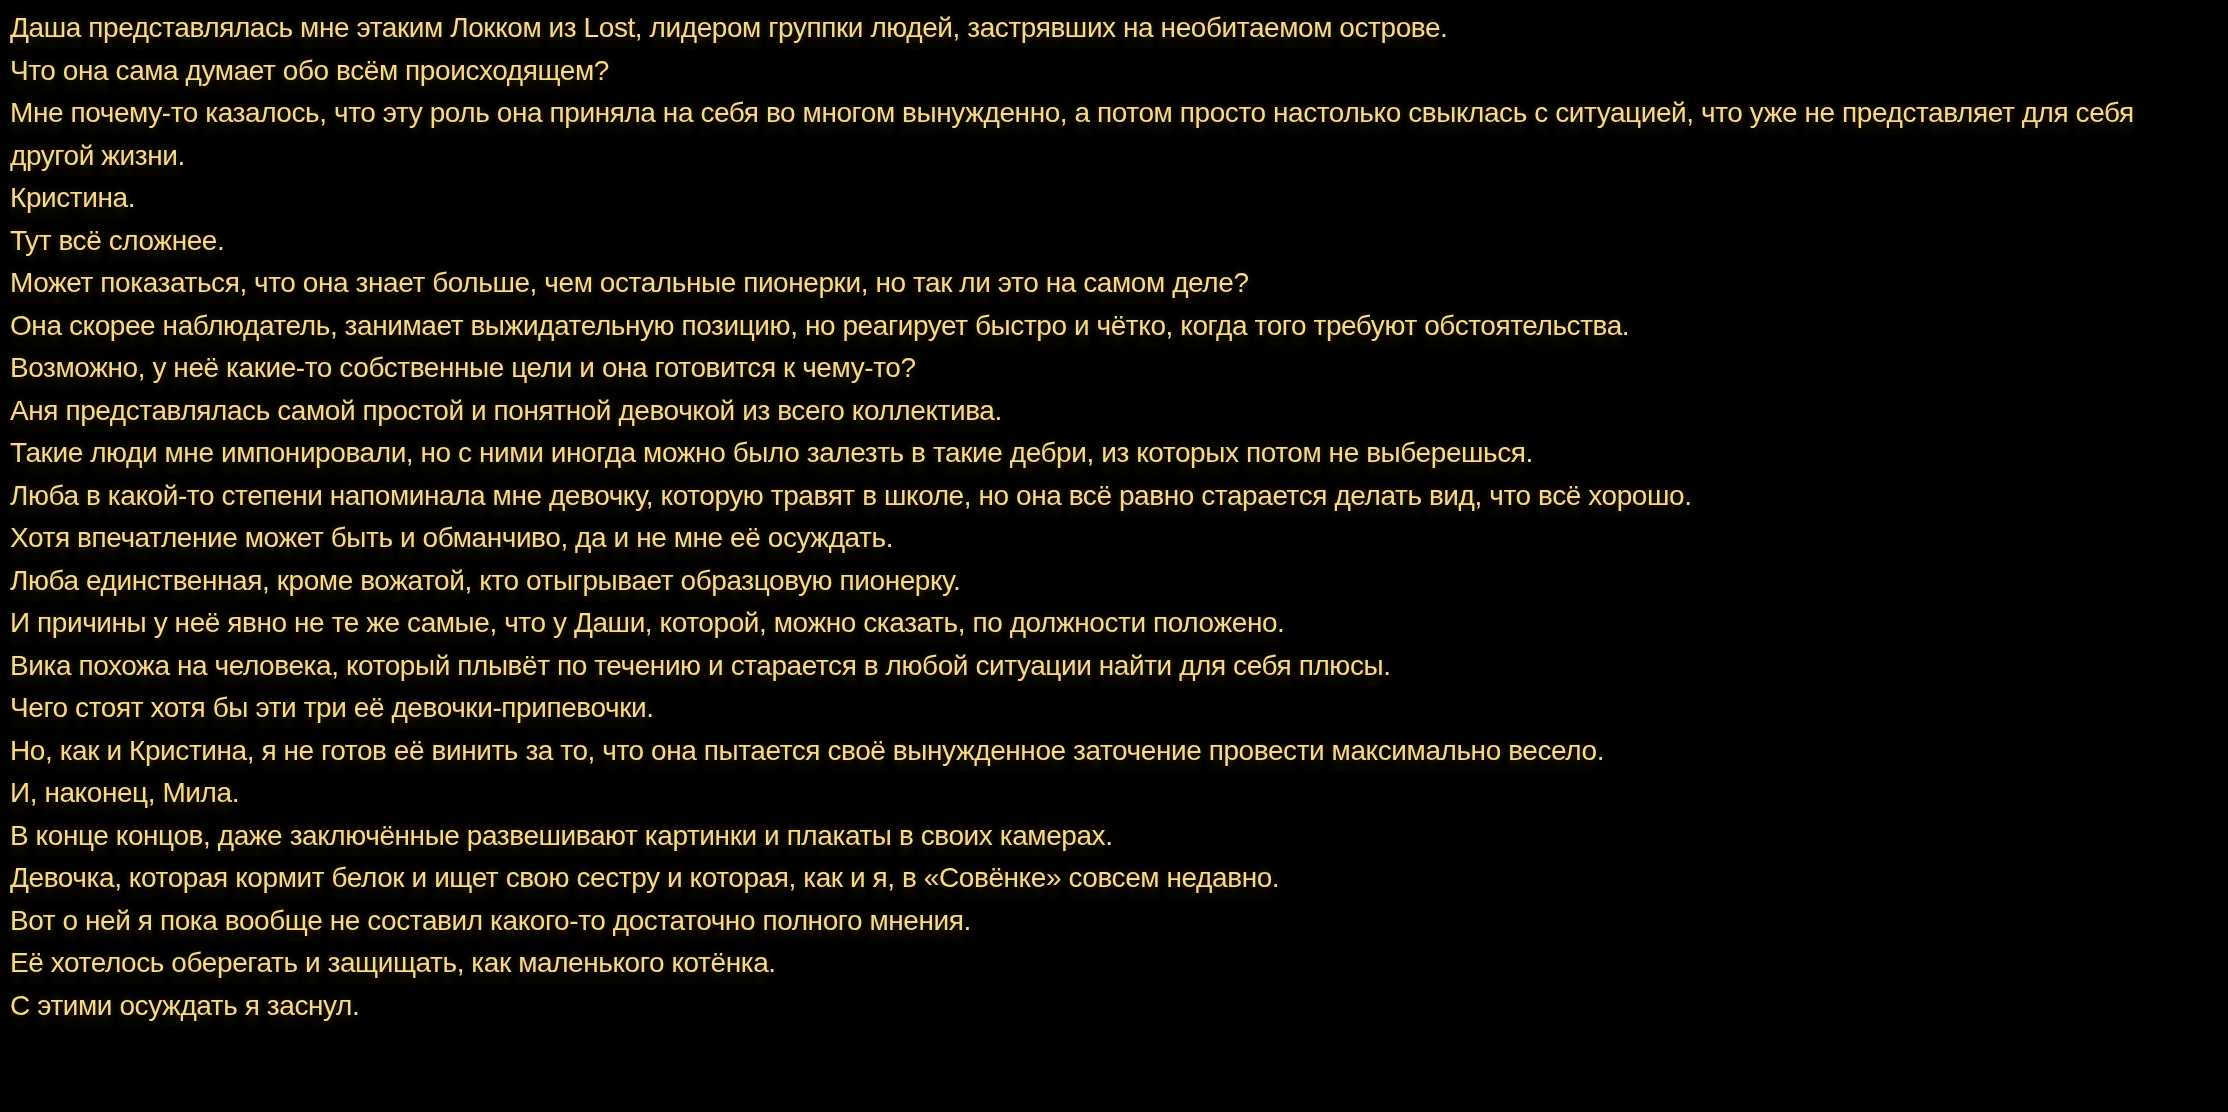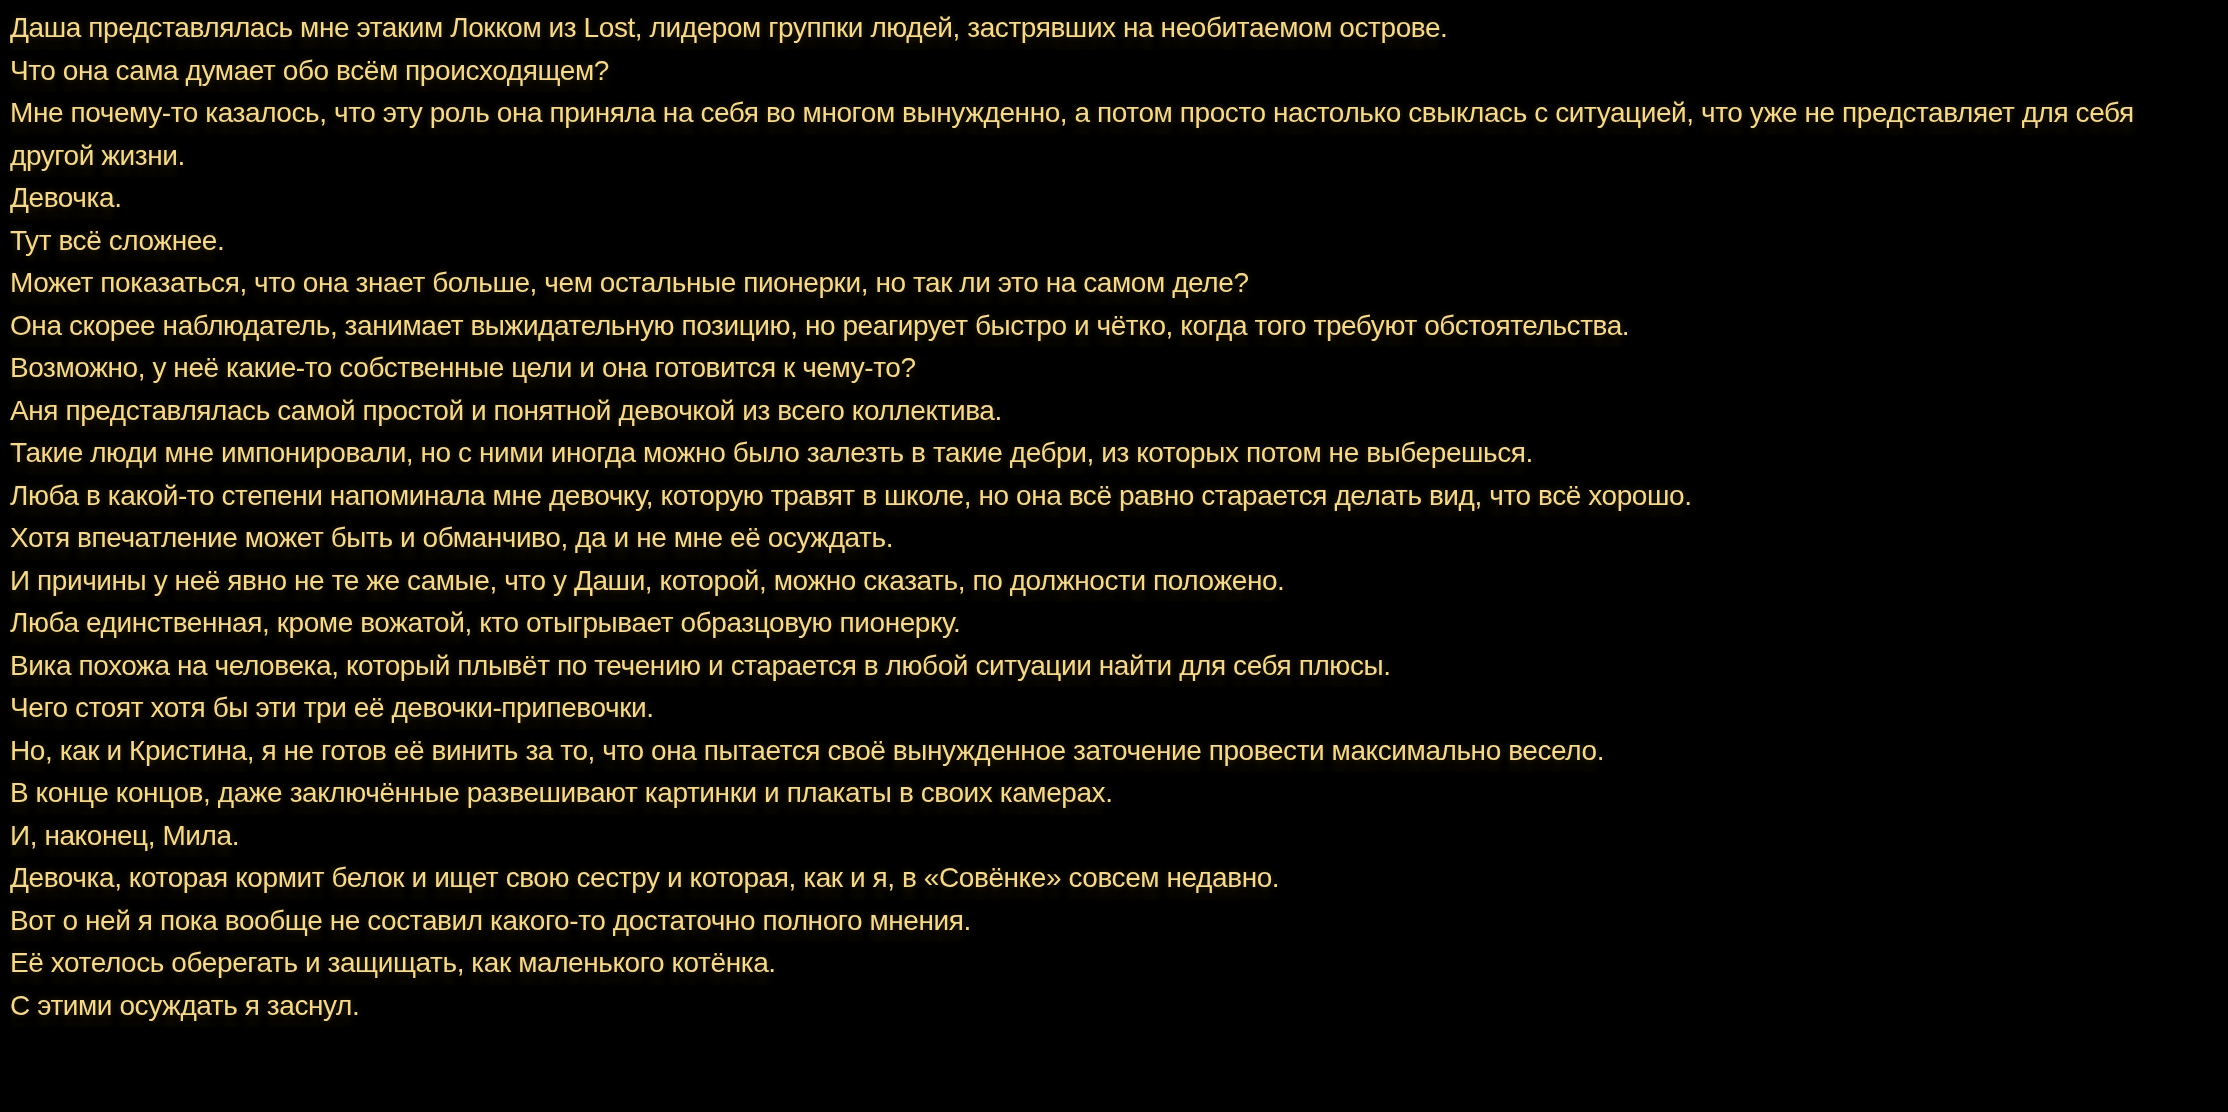--- a/index.html
+++ b/index.html
@@ -34,33 +34,33 @@
   }
 </style>
 </head>
 <body>
 
 <div class="vn-screen">
   <div class="vn-line">Даша представлялась мне этаким Локком из Lost, лидером группки людей, застрявших на необитаемом острове.</div>
   <div class="vn-line">Что она сама думает обо всём происходящем?</div>
   <div class="vn-line">Мне почему-то казалось, что эту роль она приняла на себя во многом вынужденно, а потом просто настолько свыклась с ситуацией, что уже не представляет для себя</div>
   <div class="vn-line">другой жизни.</div>
-  <div class="vn-line">Девочка.</div>
+  <div class="vn-line">Кристина.</div>
   <div class="vn-line">Тут всё сложнее.</div>
   <div class="vn-line">Может показаться, что она знает больше, чем остальные пионерки, но так ли это на самом деле?</div>
   <div class="vn-line">Она скорее наблюдатель, занимает выжидательную позицию, но реагирует быстро и чётко, когда того требуют обстоятельства.</div>
   <div class="vn-line">Возможно, у неё какие-то собственные цели и она готовится к чему-то?</div>
   <div class="vn-line">Аня представлялась самой простой и понятной девочкой из всего коллектива.</div>
   <div class="vn-line">Такие люди мне импонировали, но с ними иногда можно было залезть в такие дебри, из которых потом не выберешься.</div>
   <div class="vn-line">Люба в какой-то степени напоминала мне девочку, которую травят в школе, но она всё равно старается делать вид, что всё хорошо.</div>
   <div class="vn-line">Хотя впечатление может быть и обманчиво, да и не мне её осуждать.</div>
+  <div class="vn-line">Люба единственная, кроме вожатой, кто отыгрывает образцовую пионерку.</div>
   <div class="vn-line">И причины у неё явно не те же самые, что у Даши, которой, можно сказать, по должности положено.</div>
-  <div class="vn-line">Люба единственная, кроме вожатой, кто отыгрывает образцовую пионерку.</div>
   <div class="vn-line">Вика похожа на человека, который плывёт по течению и старается в любой ситуации найти для себя плюсы.</div>
   <div class="vn-line">Чего стоят хотя бы эти три её девочки-припевочки.</div>
   <div class="vn-line">Но, как и Кристина, я не готов её винить за то, что она пытается своё вынужденное заточение провести максимально весело.</div>
+  <div class="vn-line">И, наконец, Мила.</div>
   <div class="vn-line">В конце концов, даже заключённые развешивают картинки и плакаты в своих камерах.</div>
-  <div class="vn-line">И, наконец, Мила.</div>
   <div class="vn-line">Девочка, которая кормит белок и ищет свою сестру и которая, как и я, в «Совёнке» совсем недавно.</div>
   <div class="vn-line">Вот о ней я пока вообще не составил какого-то достаточно полного мнения.</div>
   <div class="vn-line">Её хотелось оберегать и защищать, как маленького котёнка.</div>
   <div class="vn-line">С этими осуждать я заснул.</div>
 </div>
 
 </body></html>

